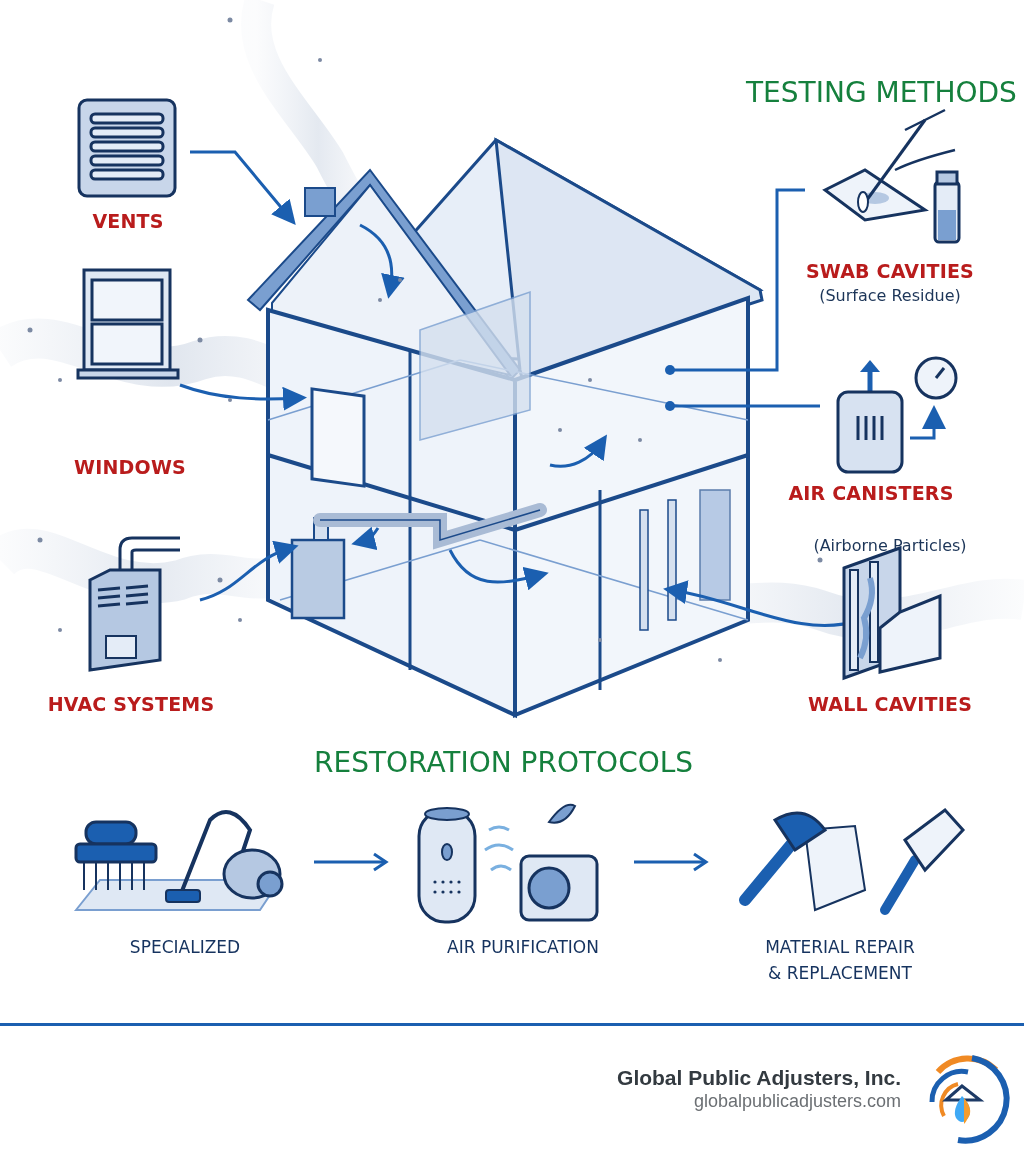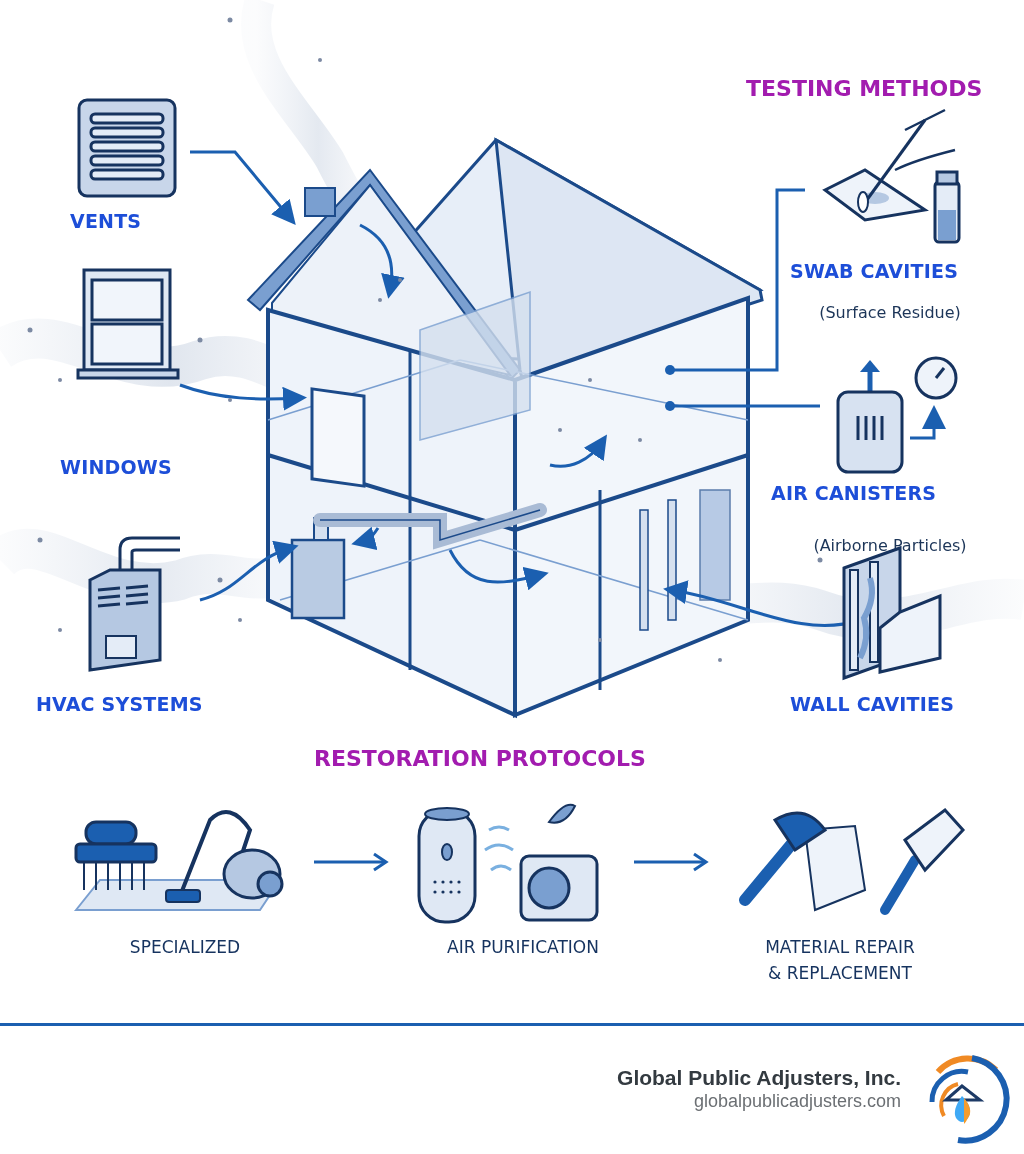--- a/index.html
+++ b/index.html
@@ -1,19 +1,19 @@
 <!DOCTYPE html>
 <html><head>
 <meta charset="utf-8">
 <style>
   html,body{margin:0;padding:0;background:#ffffff;}
   body{width:1024px;height:1154px;position:relative;overflow:hidden;font-family:"DejaVu Sans",sans-serif;color:#15335e;}
-  .lbl{position:absolute;font-weight:bold;font-size:19px;letter-spacing:0.2px;color:#1d4ed8;text-align:left;white-space:nowrap;}
+  .lbl{position:absolute;font-weight:bold;font-size:19px;letter-spacing:0.2px;color:#b91c1c;text-align:center;white-space:nowrap;}
   .sub{position:absolute;font-size:16px;color:#1c3558;text-align:center;white-space:nowrap;}
-  .heading{position:absolute;font-weight:bold;font-size:22px;color:#a21caf;white-space:nowrap;}
+  .heading{position:absolute;font-weight:normal;font-size:28px;color:#15803d;white-space:nowrap;}
   .rlbl{position:absolute;font-weight:normal;font-size:17px;color:#16335f;text-align:center;line-height:26px;white-space:nowrap;}
   svg{position:absolute;overflow:visible;}
   .footer-line{position:absolute;left:0;top:1023px;width:1024px;height:3px;background:#1b5fb0;}
   .company{position:absolute;right:123px;top:1066px;font-family:"Liberation Sans",sans-serif;font-weight:bold;font-size:21px;color:#333a40;white-space:nowrap;}
   .site{position:absolute;right:123px;top:1091px;font-family:"Liberation Sans",sans-serif;font-size:18px;color:#6b6f73;white-space:nowrap;}
 </style>
 </head>
 <body>
 
 <svg width="1024" height="760" style="left:0;top:0;">
@@ -151,21 +151,21 @@
   <polygon points="10,80 50,60 110,100 50,110" fill="#eef3fa" stroke="#16335f" stroke-width="3"></polygon>
   <ellipse cx="60" cy="88" rx="14" ry="6" fill="#b5c8e2"></ellipse>
   <line x1="46" y1="98" x2="110" y2="10" stroke="#16335f" stroke-width="3"></line>
   <ellipse cx="48" cy="92" rx="5" ry="10" fill="#ffffff" stroke="#16335f" stroke-width="2"></ellipse>
   <path d="M90,20 Q110,10 130,0 M80,60 Q100,50 140,40" stroke="#16335f" stroke-width="2.5" fill="none"></path>
   <rect x="120" y="72" width="24" height="60" rx="4" fill="#e4ecf7" stroke="#16335f" stroke-width="3"></rect>
   <rect x="122" y="62" width="20" height="12" fill="#b5c8e2" stroke="#16335f" stroke-width="3"></rect>
   <rect x="123" y="100" width="18" height="30" fill="#7a9fd0"></rect>
 </svg>
 <div class="lbl" style="left:790px;top:260px;width:200px;">SWAB CAVITIES</div>
-<div class="sub" style="left:790px;top:286px;width:200px;margin-top:17px;">(Surface Residue)</div>
+<div class="sub" style="left:790px;top:286px;width:200px;">(Surface Residue)</div>
 
 <svg width="150" height="120" style="left:830px;top:360px;">
   <line x1="40" y1="32" x2="40" y2="4" stroke="#1b5fb0" stroke-width="5"></line>
   <polygon points="30,12 40,0 50,12" fill="#1b5fb0"></polygon>
   <rect x="8" y="32" width="64" height="80" rx="10" fill="#d7e2f1" stroke="#16335f" stroke-width="3"></rect>
   <g stroke="#16335f" stroke-width="3">
       <line x1="28" y1="56" x2="28" y2="80"></line>
       <line x1="36" y1="56" x2="36" y2="80"></line>
       <line x1="44" y1="56" x2="44" y2="80"></line>
       <line x1="52" y1="56" x2="52" y2="80"></line>

